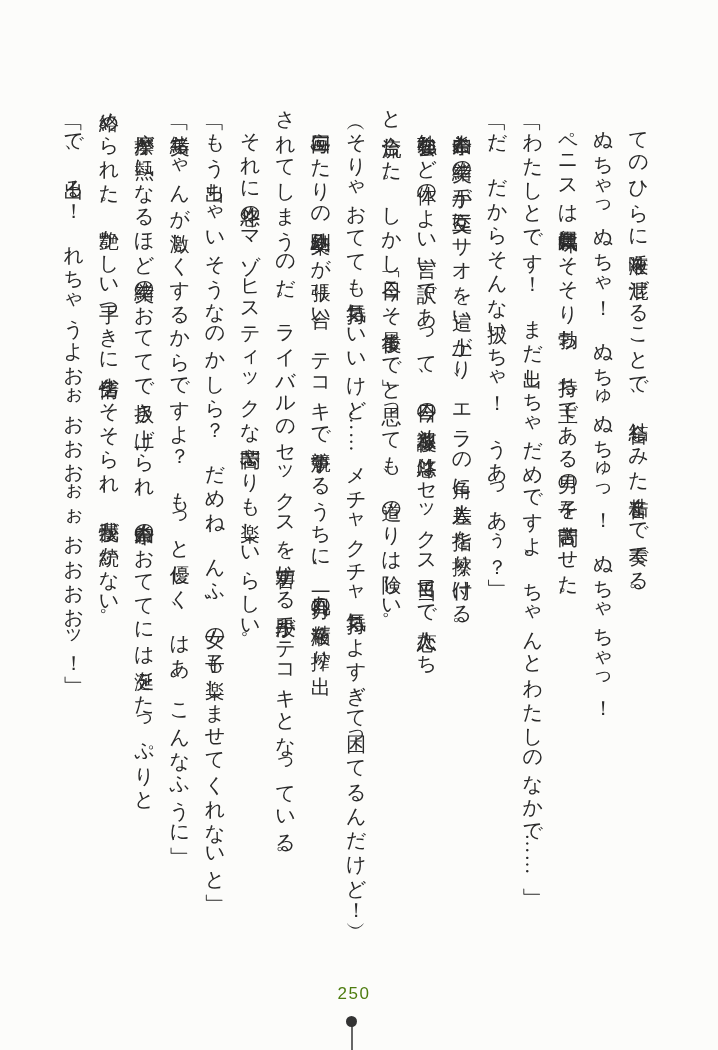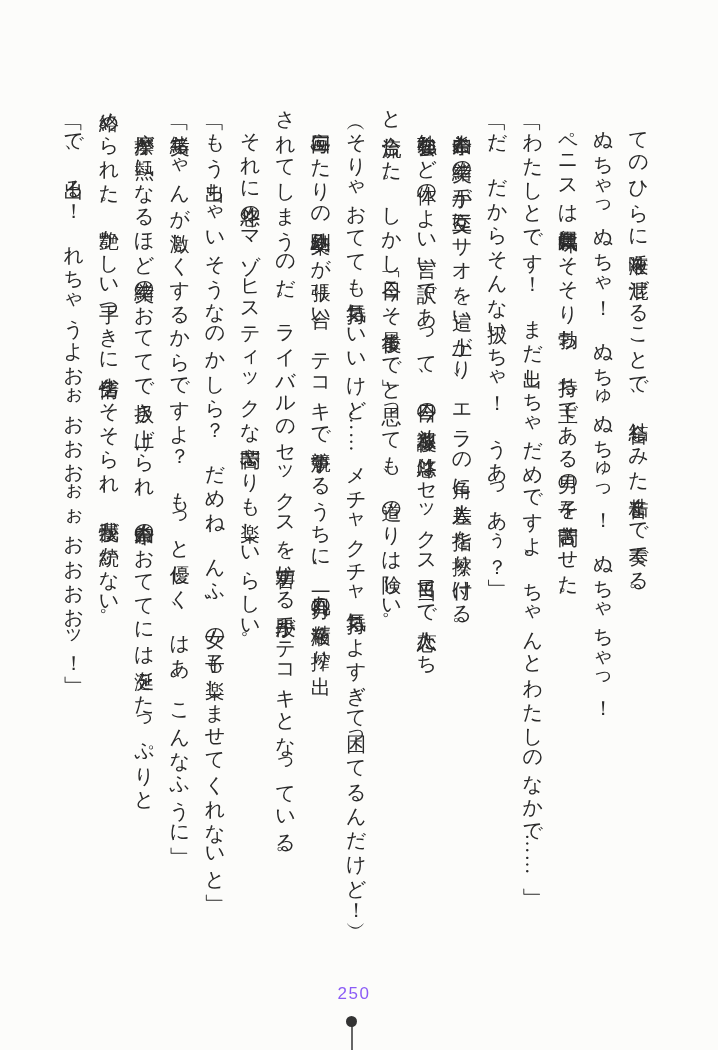--- a/index.html
+++ b/index.html
@@ -36,21 +36,21 @@
   }
   .page-number {
     position: absolute;
     top: 984px;
     left: 0;
     width: 708px;
     text-align: center;
     font-family: "Liberation Sans", sans-serif;
     font-size: 17px;
     letter-spacing: 1.5px;
-    color: #8b5cf6;
+    color: #4d7c0f;
   }
   .reg-pin {
     position: absolute;
     top: 1014px;
     left: 346px;
     width: 12px;
     height: 36px;
   }
   .pin-dot {
     position: absolute;

